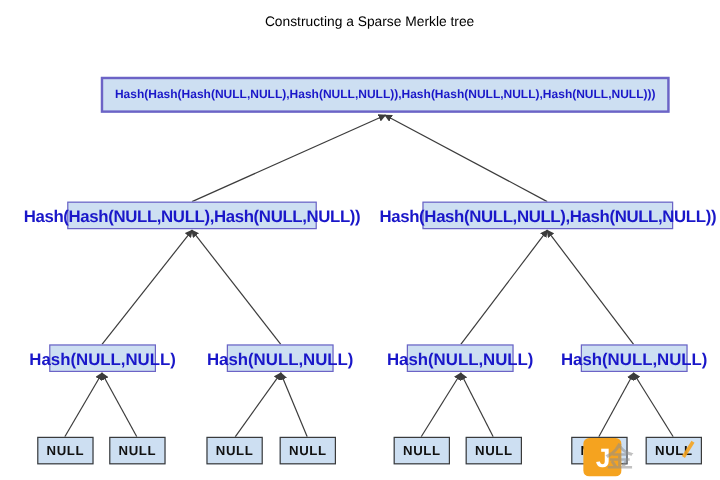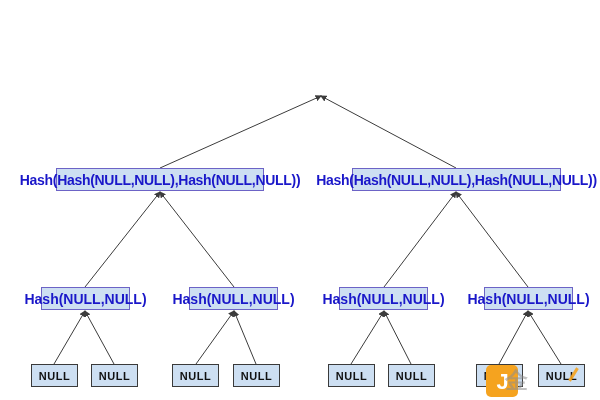--- a/index.html
+++ b/index.html
@@ -51,20 +51,21 @@
   .wm-slash{
     position:absolute;left:572px;top:367px;width:3px;height:15px;
     background:var(--wm-orange);transform:rotate(32deg);opacity:0.9;
   }
 </style>
 </head>
 <body>
 
 <div class="stage">
 
+  <div class="title">Constructing a Sparse Merkle tree</div>
 
   <svg class="edges" width="600" height="400" viewBox="0 0 600 400" xmlns="http://www.w3.org/2000/svg">
     <defs>
       <marker id="arrow" viewBox="0 0 10 10" refX="8.5" refY="5" markerWidth="6.5" markerHeight="6.5" orient="auto-start-reverse">
         <path class="arrowhead" d="M0,0 L10,5 L0,10 z"></path>
       </marker>
     </defs>
     <line class="edge" x1="160" y1="168" x2="321" y2="96" marker-end="url(#arrow)"></line>
     <line class="edge" x1="456" y1="168" x2="321" y2="96" marker-end="url(#arrow)"></line>
     <line class="edge" x1="85" y1="287" x2="160" y2="192" marker-end="url(#arrow)"></line>
@@ -74,20 +75,21 @@
     <line class="edge" x1="54" y1="364" x2="85" y2="311" marker-end="url(#arrow)"></line>
     <line class="edge" x1="114" y1="364" x2="85" y2="311" marker-end="url(#arrow)"></line>
     <line class="edge" x1="196" y1="364" x2="234" y2="311" marker-end="url(#arrow)"></line>
     <line class="edge" x1="256" y1="364" x2="234" y2="311" marker-end="url(#arrow)"></line>
     <line class="edge" x1="351" y1="364" x2="384" y2="311" marker-end="url(#arrow)"></line>
     <line class="edge" x1="411" y1="364" x2="384" y2="311" marker-end="url(#arrow)"></line>
     <line class="edge" x1="499" y1="364" x2="528" y2="311" marker-end="url(#arrow)"></line>
     <line class="edge" x1="561" y1="364" x2="528" y2="311" marker-end="url(#arrow)"></line>
   </svg>
 
+  <div class="node hash-node root-node" style="left:84px;top:64px;width:474px;height:30px;">Hash(Hash(Hash(NULL,NULL),Hash(NULL,NULL)),Hash(Hash(NULL,NULL),Hash(NULL,NULL)))</div>
 
   <div class="node hash-node l2-node" style="left:56px;top:168px;width:208px;height:23px;">Hash(Hash(NULL,NULL),Hash(NULL,NULL))</div>
   <div class="node hash-node l2-node" style="left:352px;top:168px;width:209px;height:23px;">Hash(Hash(NULL,NULL),Hash(NULL,NULL))</div>
 
   <div class="node hash-node" style="left:41px;top:287px;width:89px;height:23px;">Hash(NULL,NULL)</div>
   <div class="node hash-node" style="left:189px;top:287px;width:89px;height:23px;">Hash(NULL,NULL)</div>
   <div class="node hash-node" style="left:339px;top:287px;width:89px;height:23px;">Hash(NULL,NULL)</div>
   <div class="node hash-node" style="left:484px;top:287px;width:89px;height:23px;">Hash(NULL,NULL)</div>
 
   <div class="node leaf-node" style="left:31px;top:364px;width:47px;height:23px;">NULL</div>

